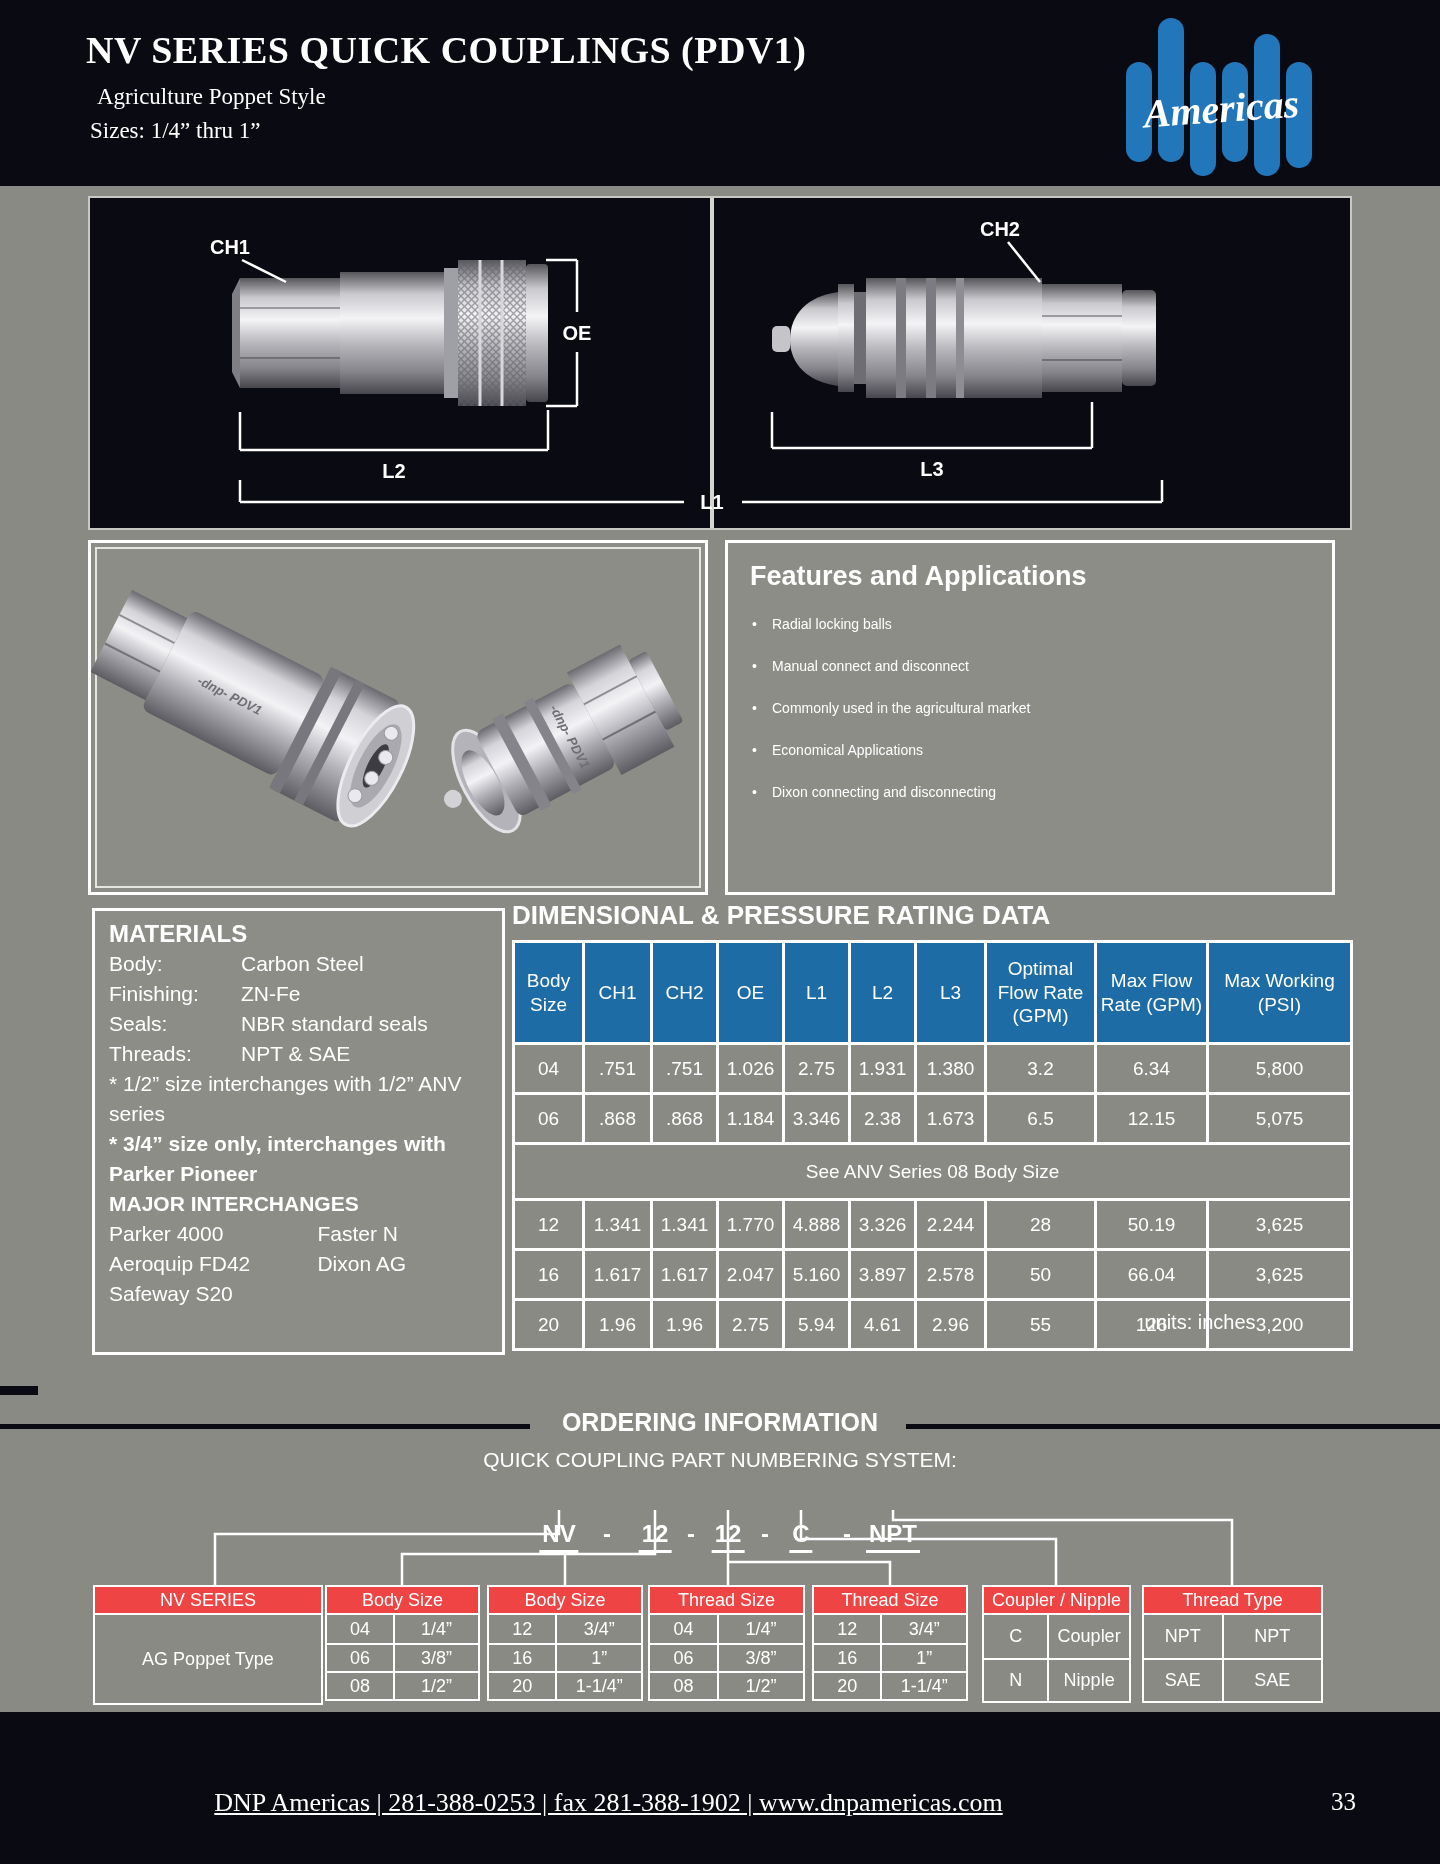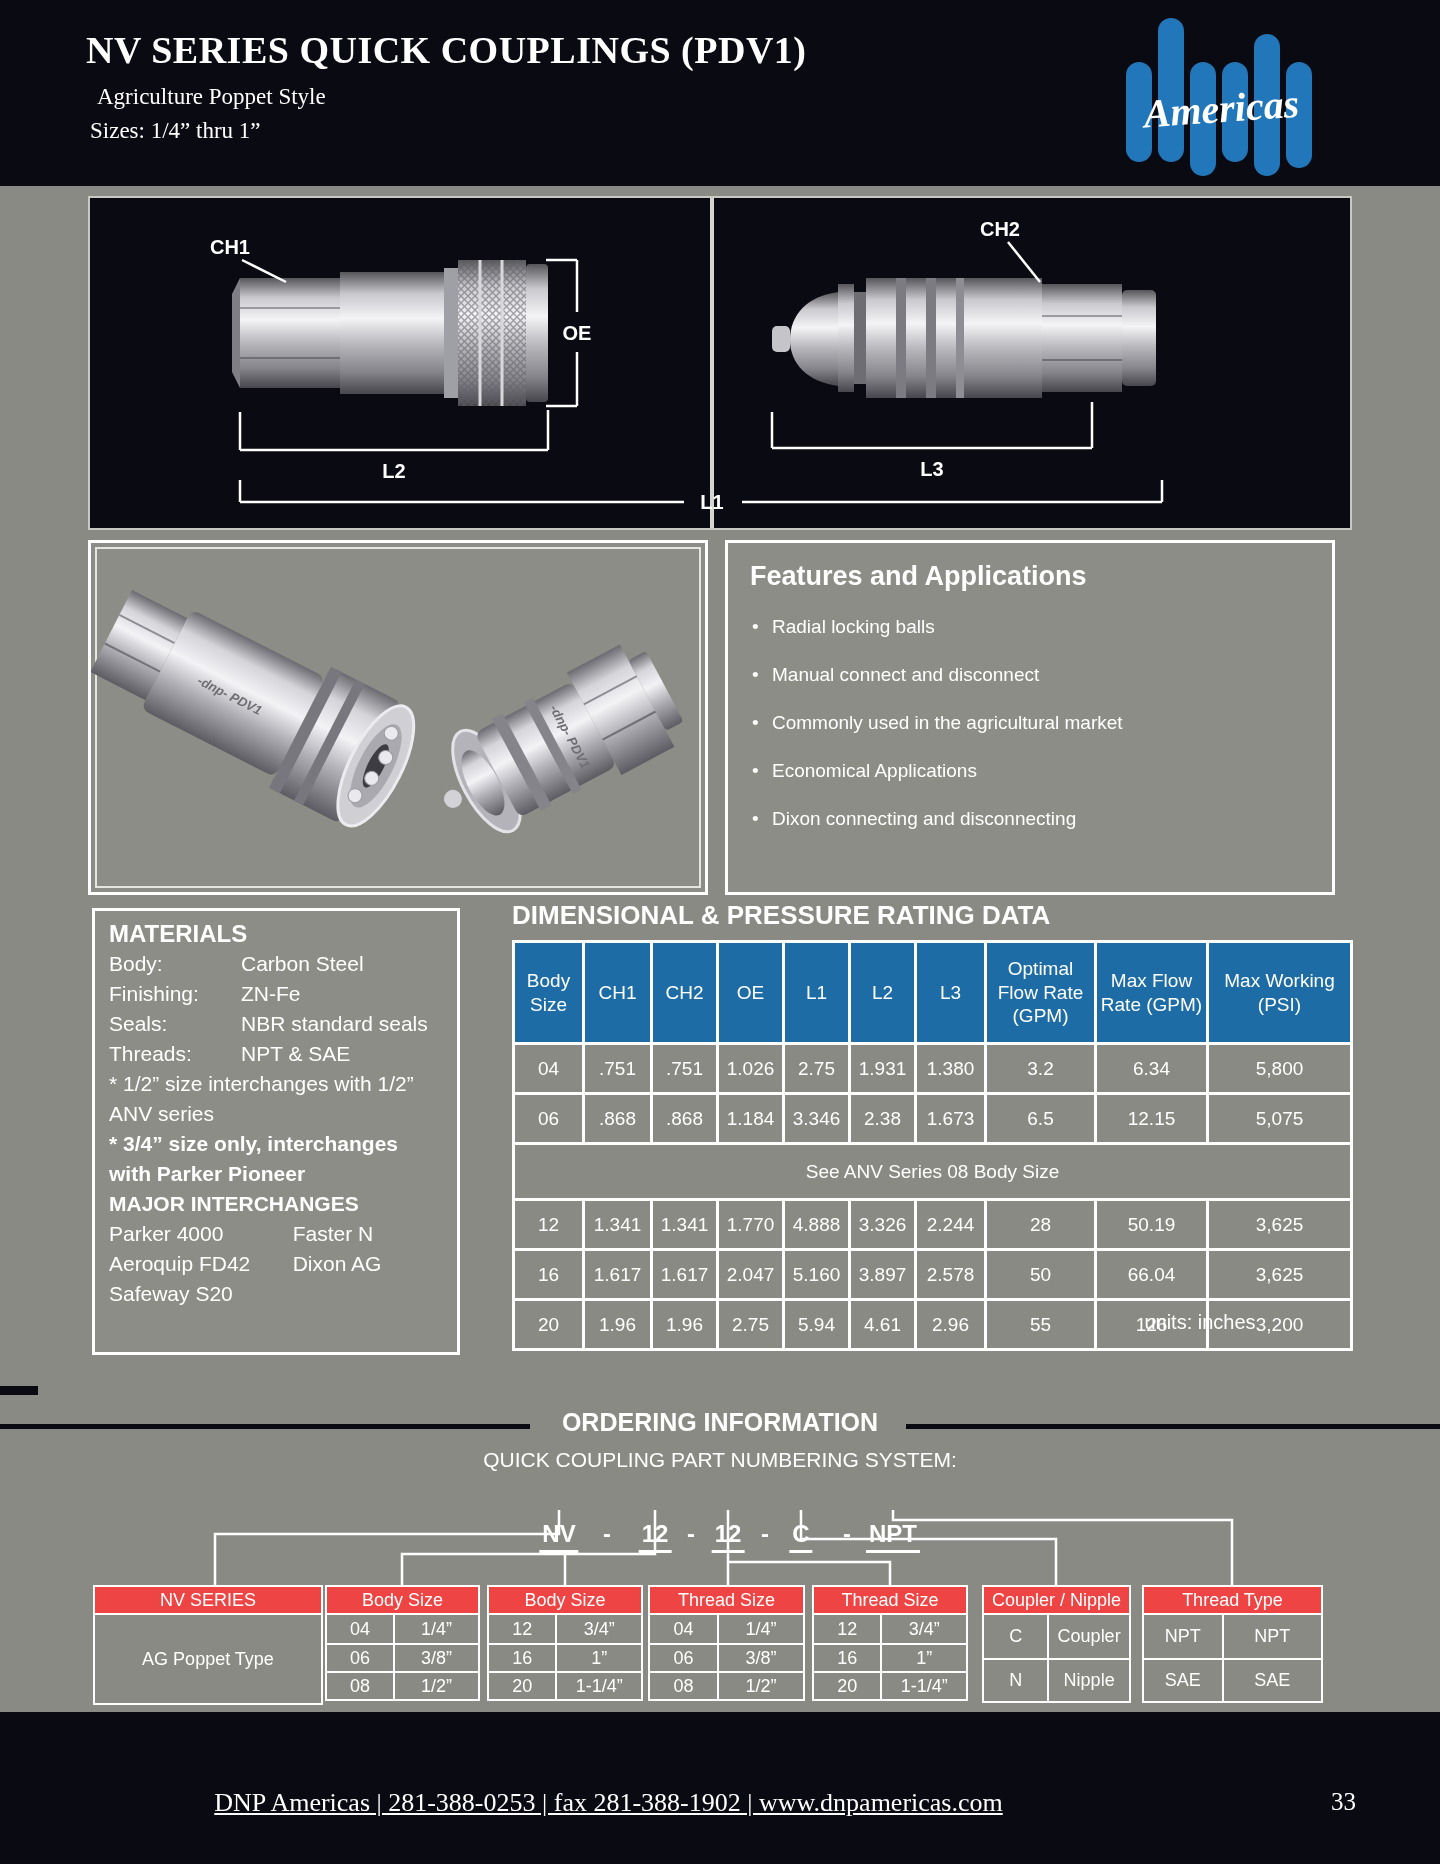--- a/index.html
+++ b/index.html
@@ -22,24 +22,24 @@
   .dlab { font:700 20px "Liberation Sans", sans-serif; fill:#ffffff; text-anchor:middle; }
   .dline { stroke:#ffffff; stroke-width:2.5; fill:none; }
   
   .photo-box { position:absolute; left:88px; top:540px; width:620px; height:355px;
                border:3px solid #fff; background:#8d8d87; }
   .etch { font:italic 700 13px "Liberation Sans", sans-serif; fill:#6e6e74; }
   .features { position:absolute; left:725px; top:540px; width:610px; height:355px;
               border:3px solid #fff; background:#8d8d87; padding:18px 22px; color:#fff; }
   .f-title { font:700 27px "Liberation Sans", sans-serif; margin-bottom:24px; }
   .features ul { list-style:none; }
-  .features li { position:relative; padding-left:22px; font-size:19px; margin-bottom:26px; }
+  .features li { position:relative; padding-left:22px; font-size:14px; margin-bottom:26px; }
   .features li::before { content:"•"; position:absolute; left:2px; }
   
-  .materials { position:absolute; left:92px; top:908px; width:368px; height:447px;
+  .materials { position:absolute; left:92px; top:908px; width:413px; height:447px;
                border:3px solid #fff; background:#8d8d87; padding:8px 14px;
                color:#fff; font-size:21px; line-height:30px; }
   .m-title { font-weight:700; font-size:24px; }
   .m-row { display:flex; }
   .m-row .ml { width:132px; flex:none; }
   .m-bold { font-weight:700; }
   .mi-row { display:flex; }
   .mi-row .mc1 { width:55%; flex:none; }
   
   .dim-title { position:absolute; left:512px; top:900px; font:700 26px "Liberation Sans", sans-serif; color:#fff; }

